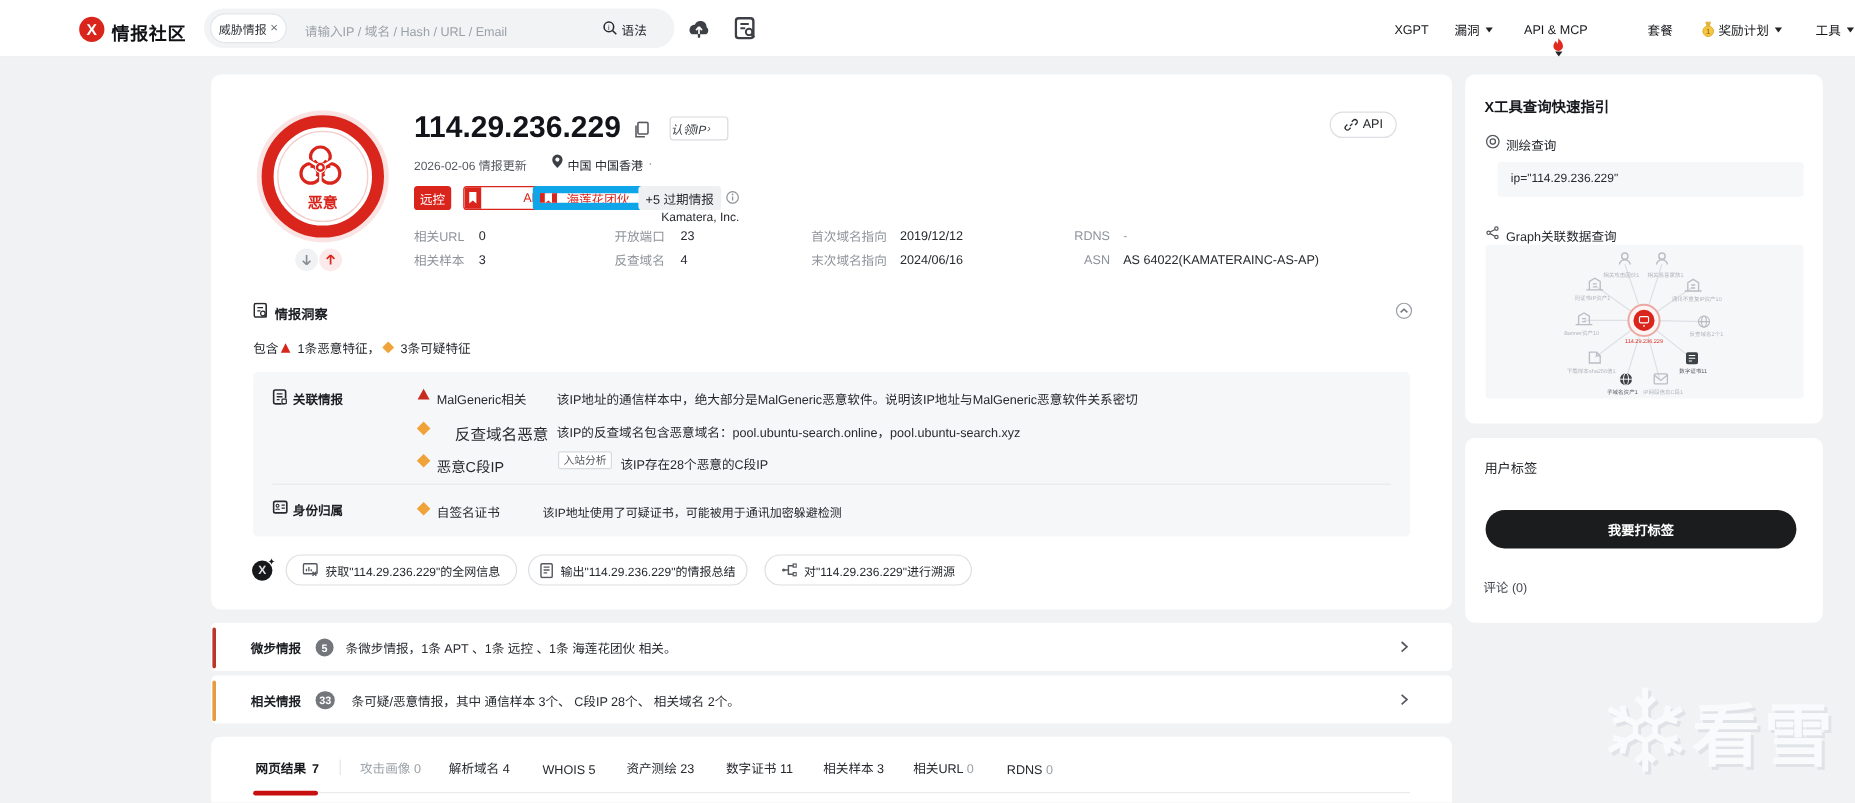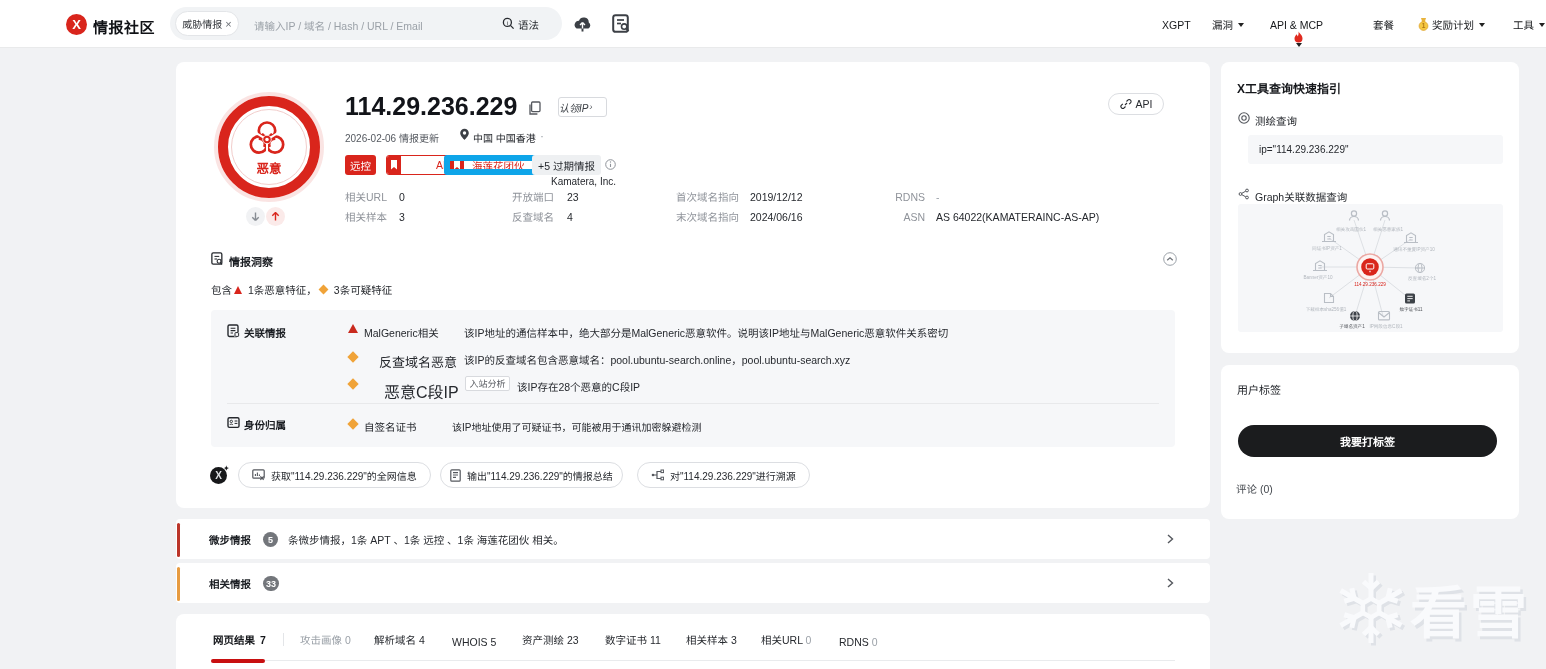--- a/index.html
+++ b/index.html
@@ -201,21 +201,21 @@
     </svg>
   </div>
 <div class="abs b" style="left:244px;top:325px;font-size:10.5px;color:#1b1e23;">关联情报</div>
 <div class="abs" style="left:348px;top:324px;width:0;height:0;border-left:5.5px solid transparent;border-right:5.5px solid transparent;border-bottom:9.5px solid #c92a1e;"></div>
 <div class="abs" style="left:364px;top:325px;font-size:10.5px;color:#26292e;">MalGeneric相关</div>
 <div class="abs" style="left:464px;top:325px;font-size:10.5px;color:#26292e;">该IP地址的通信样本中，绝大部分是MalGeneric恶意软件。说明该IP地址与MalGeneric恶意软件关系密切</div>
 <div class="abs" style="left:349px;top:353px;width:8px;height:8px;background:#f0a338;transform:rotate(45deg);"></div>
 <div class="abs" style="left:379px;top:352px;font-size:13px;color:#26292e;">反查域名恶意</div>
 <div class="abs" style="left:464px;top:352px;font-size:10.5px;color:#26292e;">该IP的反查域名包含恶意域名：pool.ubuntu-search.online，pool.ubuntu-search.xyz</div>
 <div class="abs" style="left:349px;top:380px;width:8px;height:8px;background:#f0a338;transform:rotate(45deg);"></div>
-<div class="abs" style="left:384px;top:379px;font-size:16px;color:#26292e;">恶意C段IP</div>
+<div class="abs" style="left:364px;top:379px;font-size:12px;color:#26292e;">恶意C段IP</div>
 <div class="abs row" style="left:465px;top:376px;width:45px;height:15px;background:#fff;border:1px solid #d8dade;border-radius:2px;justify-content:center;font-size:9px;color:#55585e;">入站分析</div>
 <div class="abs" style="left:517px;top:379px;font-size:10.5px;color:#26292e;">该IP存在28个恶意的C段IP</div>
 <div class="abs" style="left:227px;top:403px;width:932px;height:1px;background:#e8e9eb;"></div>
 
 <div class="abs" style="left:227px;top:416px;">
     <svg width="13" height="13" viewBox="0 0 13 13">
       <rect x="1" y="1.8" width="11" height="9.6" rx="1.4" fill="none" stroke="#26292e" stroke-width="1.4"></rect>
       <circle cx="4.3" cy="5.4" r="1.2" fill="none" stroke="#26292e" stroke-width="0.9"></circle>
       <path d="M2.8 9 C2.8 7.8 5.8 7.8 5.8 9" fill="none" stroke="#26292e" stroke-width="0.9"></path>
       <path d="M7.6 5 H10.4 M7.6 7.4 H10.4" stroke="#26292e" stroke-width="1"></path>
@@ -252,20 +252,21 @@
   <div class="abs" style="left:988px;top:13px;">
       <svg width="12" height="14" viewBox="0 0 12 14">
         <path d="M4 3 L8.5 7 L4 11" fill="none" stroke="#55585e" stroke-width="1.4"></path>
       </svg>
     </div>
 </div>
 <div class="abs" style="left:176px;top:563px;width:1034px;height:40px;background:#fff;border-radius:4px;overflow:hidden;">
   <div class="abs" style="left:1px;top:4px;width:3px;height:34px;border-radius:2px;background:#e79b40;"></div>
   <div class="abs b" style="left:33px;top:13px;font-size:10.5px;color:#1b1e23;">相关情报</div>
   <div class="abs row" style="left:87px;top:13px;min-width:15px;height:15px;border-radius:8px;background:#73767b;color:#fff;font-size:9px;font-weight:bold;justify-content:center;padding:0 3px;">33</div>
+  <div class="abs" style="left:117px;top:13px;font-size:10.5px;color:#26292e;">条可疑/恶意情报，其中 通信样本 3个、 C段IP 28个、 相关域名 2个。</div>
   <div class="abs" style="left:988px;top:13px;">
       <svg width="12" height="14" viewBox="0 0 12 14">
         <path d="M4 3 L8.5 7 L4 11" fill="none" stroke="#55585e" stroke-width="1.4"></path>
       </svg>
     </div>
 </div>
 
 <div class="abs" style="left:176px;top:614px;width:1034px;height:55px;background:#fff;border-radius:8px 8px 0 0;"></div>
 <div class="abs b" style="left:213px;top:632px;font-size:10.5px;color:#16181c;">网页结果 <span style="margin-left:2px;">7</span></div>
 <div class="abs" style="left:211px;top:660px;width:964px;height:1px;background:#e9ebed;"></div>

